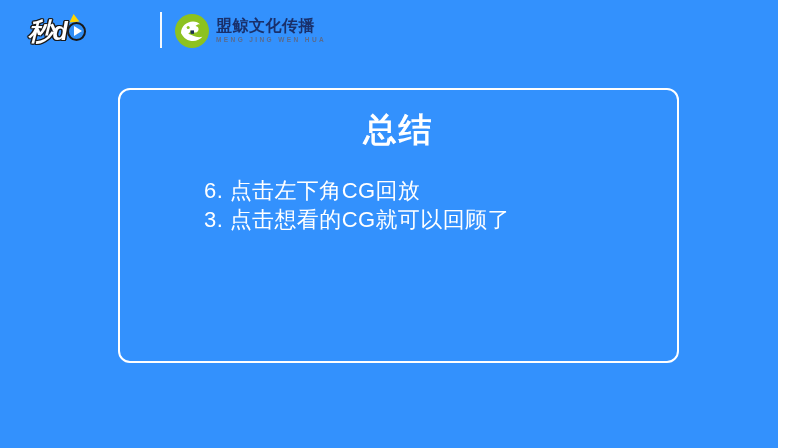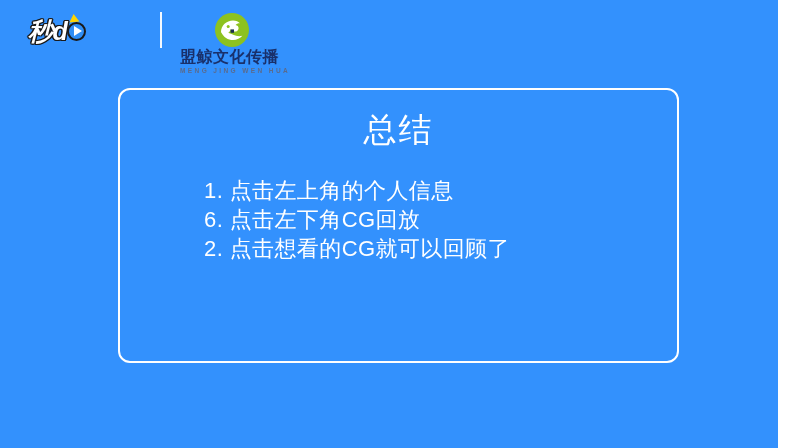--- a/index.html
+++ b/index.html
@@ -96,21 +96,20 @@
     background: #ffffff;
     opacity: 0.95;
   }
   #logo-mengjing {
     position: absolute;
     left: 174px;
     top: 12px;
     height: 38px;
     display: flex;
     align-items: center;
-    flex-direction: column;
   }
   #whale-mark {
     position: relative;
     width: 36px;
     height: 36px;
     flex: 0 0 auto;
   }
   #mengjing-text {
     margin-left: 6px;
     display: flex;
@@ -146,21 +145,21 @@
     box-sizing: border-box;
   }
   #slide-title {
     position: absolute;
     left: 0;
     right: 0;
     top: 20px;
     text-align: center;
     color: #ffffff;
     font-size: 33px;
-    font-weight: normal;
+    font-weight: bold;
     letter-spacing: 2px;
     line-height: 40px;
   }
   #summary-list {
     position: absolute;
     left: 84px;
     top: 86px;
     right: 20px;
     list-style: none;
     margin: 0;
@@ -212,20 +211,19 @@
       </span>
     </div>
 
   </div>
 
   <div id="content-panel">
 
     <div id="slide-title">总结</div>
 
     <ul id="summary-list">
-      <li class="summary-item">1. 点击左上角的个人信息</li>
       <li class="summary-item">6. 点击左下角CG回放</li>
-      <li class="summary-item">2. 点击想看的CG就可以回顾了</li>
+      <li class="summary-item">3. 点击想看的CG就可以回顾了</li>
     </ul>
 
   </div>
 
 </div>
 
 </body></html>

